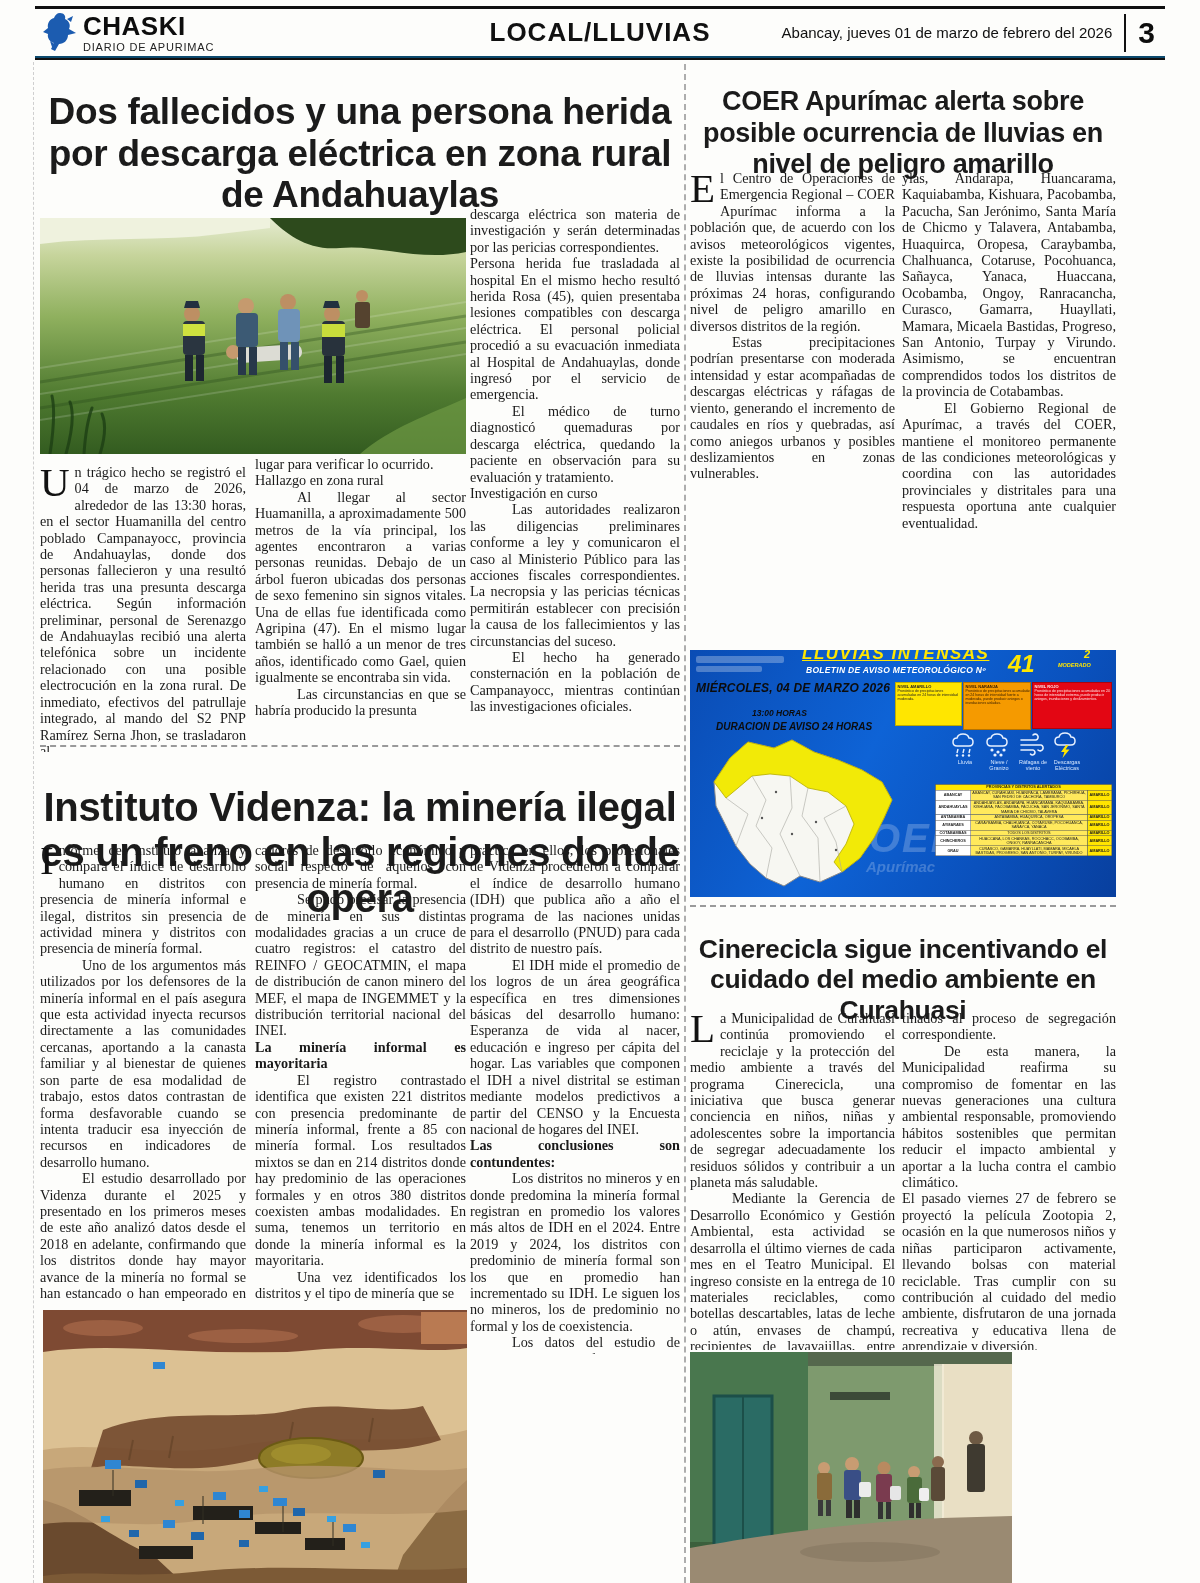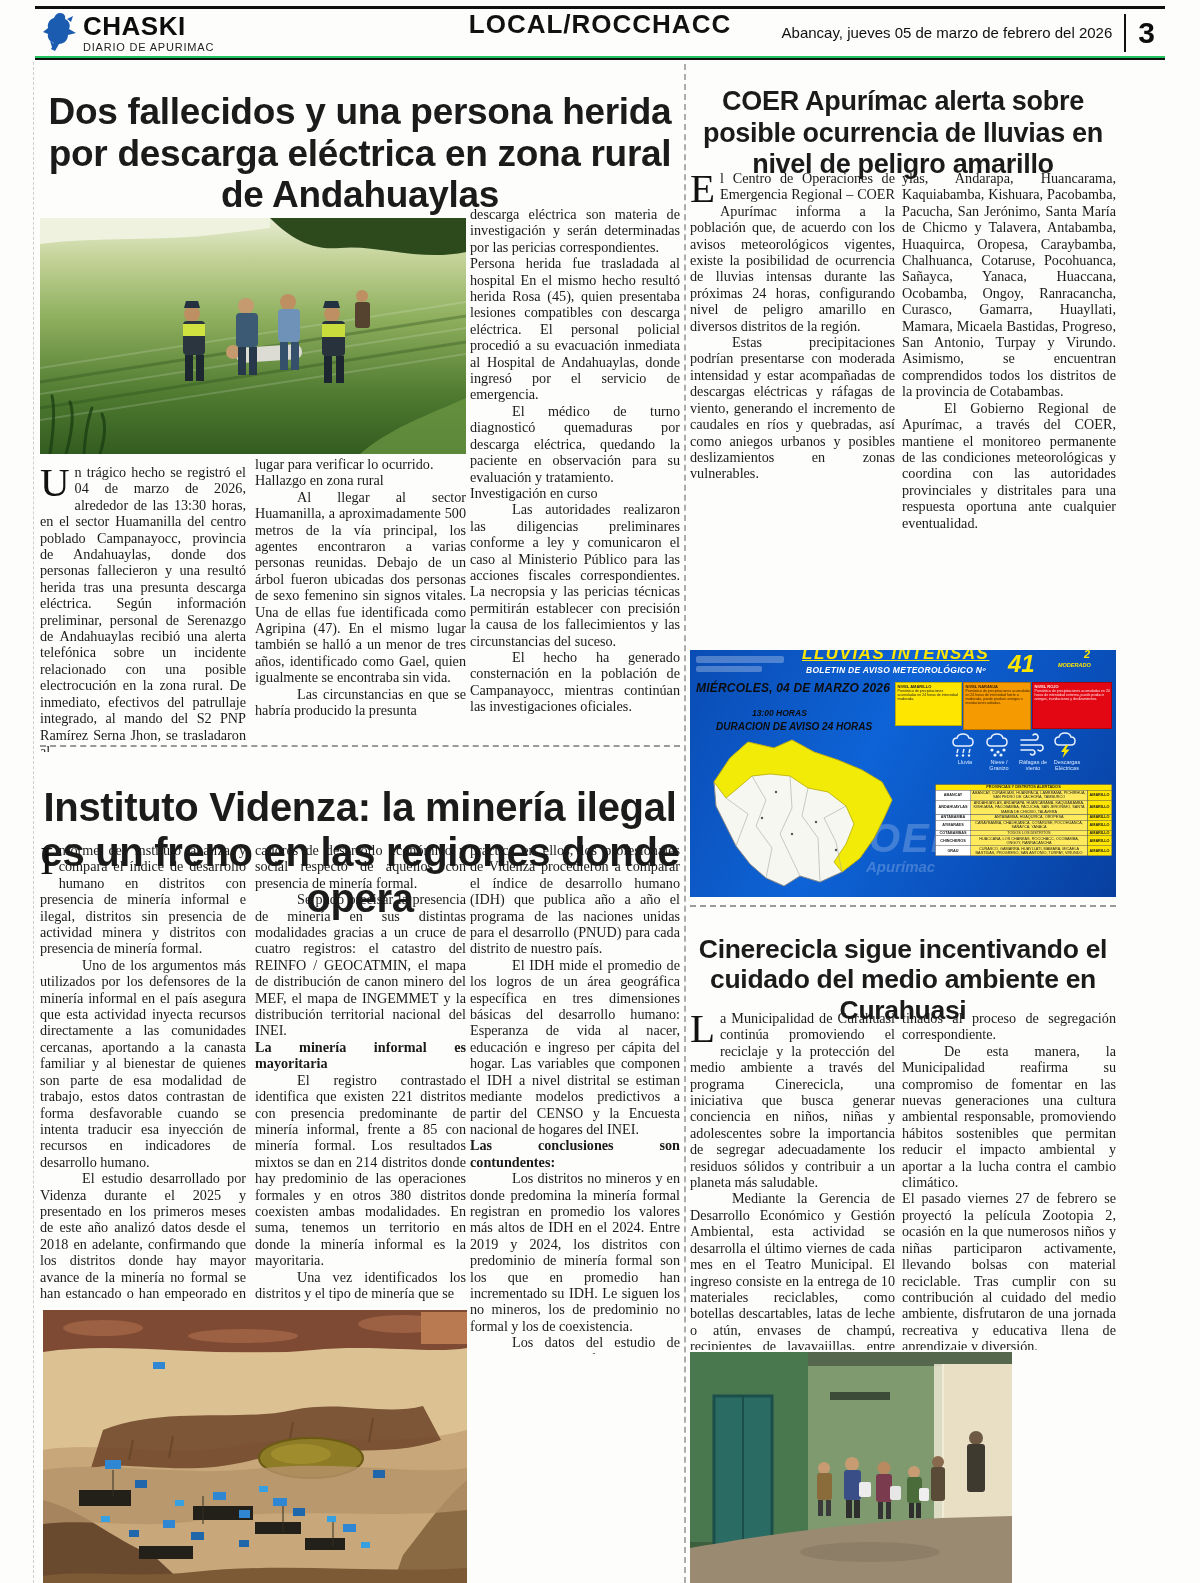--- a/index.html
+++ b/index.html
@@ -2,22 +2,22 @@
 <html><head>
 <meta charset="utf-8">
 <style>
   html,body{margin:0;padding:0;background:#e8e8e8;}
   .page{position:relative;width:1200px;height:1583px;background:#fdfdfb;margin:0 auto;
         font-family:"Liberation Serif",serif;color:#171717;overflow:hidden;}
   .abs{position:absolute;}
 
   
   .hdr{position:absolute;left:35px;top:6px;width:1130px;height:47px;
-       border-top:3px solid #101010;border-bottom:2px solid #22c55e;
-       display:flex;}
+       border-top:3px solid #101010;border-bottom:2px solid #0c4a6e;
+       display:flex;align-items:center;}
   .hdr-rule2{position:absolute;left:35px;top:58px;width:1130px;border-top:2px solid #101010;}
   .brand{display:flex;align-items:center;gap:6px;padding-left:8px;width:270px;}
   .brand-txt{line-height:1;}
   .brand-name{font-family:"Liberation Sans",sans-serif;font-weight:800;font-size:26px;letter-spacing:.5px;color:#0d0d0d;}
   .brand-sub{font-family:"Liberation Sans",sans-serif;font-size:11px;letter-spacing:.8px;color:#222;margin-top:3px;}
   .section-title{position:absolute;left:0;right:0;text-align:center;
        font-family:"Liberation Sans",sans-serif;font-weight:800;font-size:26px;letter-spacing:1px;color:#111;}
   .hdr-right{margin-left:auto;display:flex;align-items:center;gap:12px;padding-right:6px;z-index:2;background:transparent;}
   .hdr-date{font-family:"Liberation Sans",sans-serif;font-size:15px;color:#111;white-space:nowrap;}
   .hdr-sep{width:0;height:38px;border-left:2px solid #111;}
@@ -108,23 +108,23 @@
         <svg width="34" height="40" viewBox="0 0 34 40">
           <path d="M17,2 c4,0 6,3 5,6 c4,2 6,6 4,10 l7,4 -8,2 c0,5 -4,9 -9,9 l-4,7 -4,-2 3,-6 c-4,-1 -7,-5 -6,-9 l-5,-2 5,-4 c-1,-5 2,-9 6,-10 c1,-3 3,-5 6,-5 Z" fill="#1c5cb0"></path>
           <path d="M7,30 l6,4 -3,5 Z M24,8 l6,-3 -2,6 Z" fill="#1c5cb0"></path>
         </svg>
       </span>
       <span class="brand-txt">
         <div class="brand-name">CHASKI</div>
         <div class="brand-sub">DIARIO DE APURIMAC</div>
       </span>
     </div>
-    <div class="section-title">LOCAL/ROCCHACC</div>
+    <div class="section-title">LOCAL/LLUVIAS</div>
     <div class="hdr-right">
-      <span class="hdr-date">Abancay, jueves 05 de marzo de febrero del 2026</span>
+      <span class="hdr-date">Abancay, jueves 01 de marzo de febrero del 2026</span>
       <span class="hdr-sep"></span>
       <span class="hdr-page">3</span>
     </div>
   </div>
   <div class="hdr-rule2"></div>
 
   <div class="vdiv"></div>
   <div class="ledge"></div>
   <div class="hr-l"></div>
   <div class="hr-r"></div>

